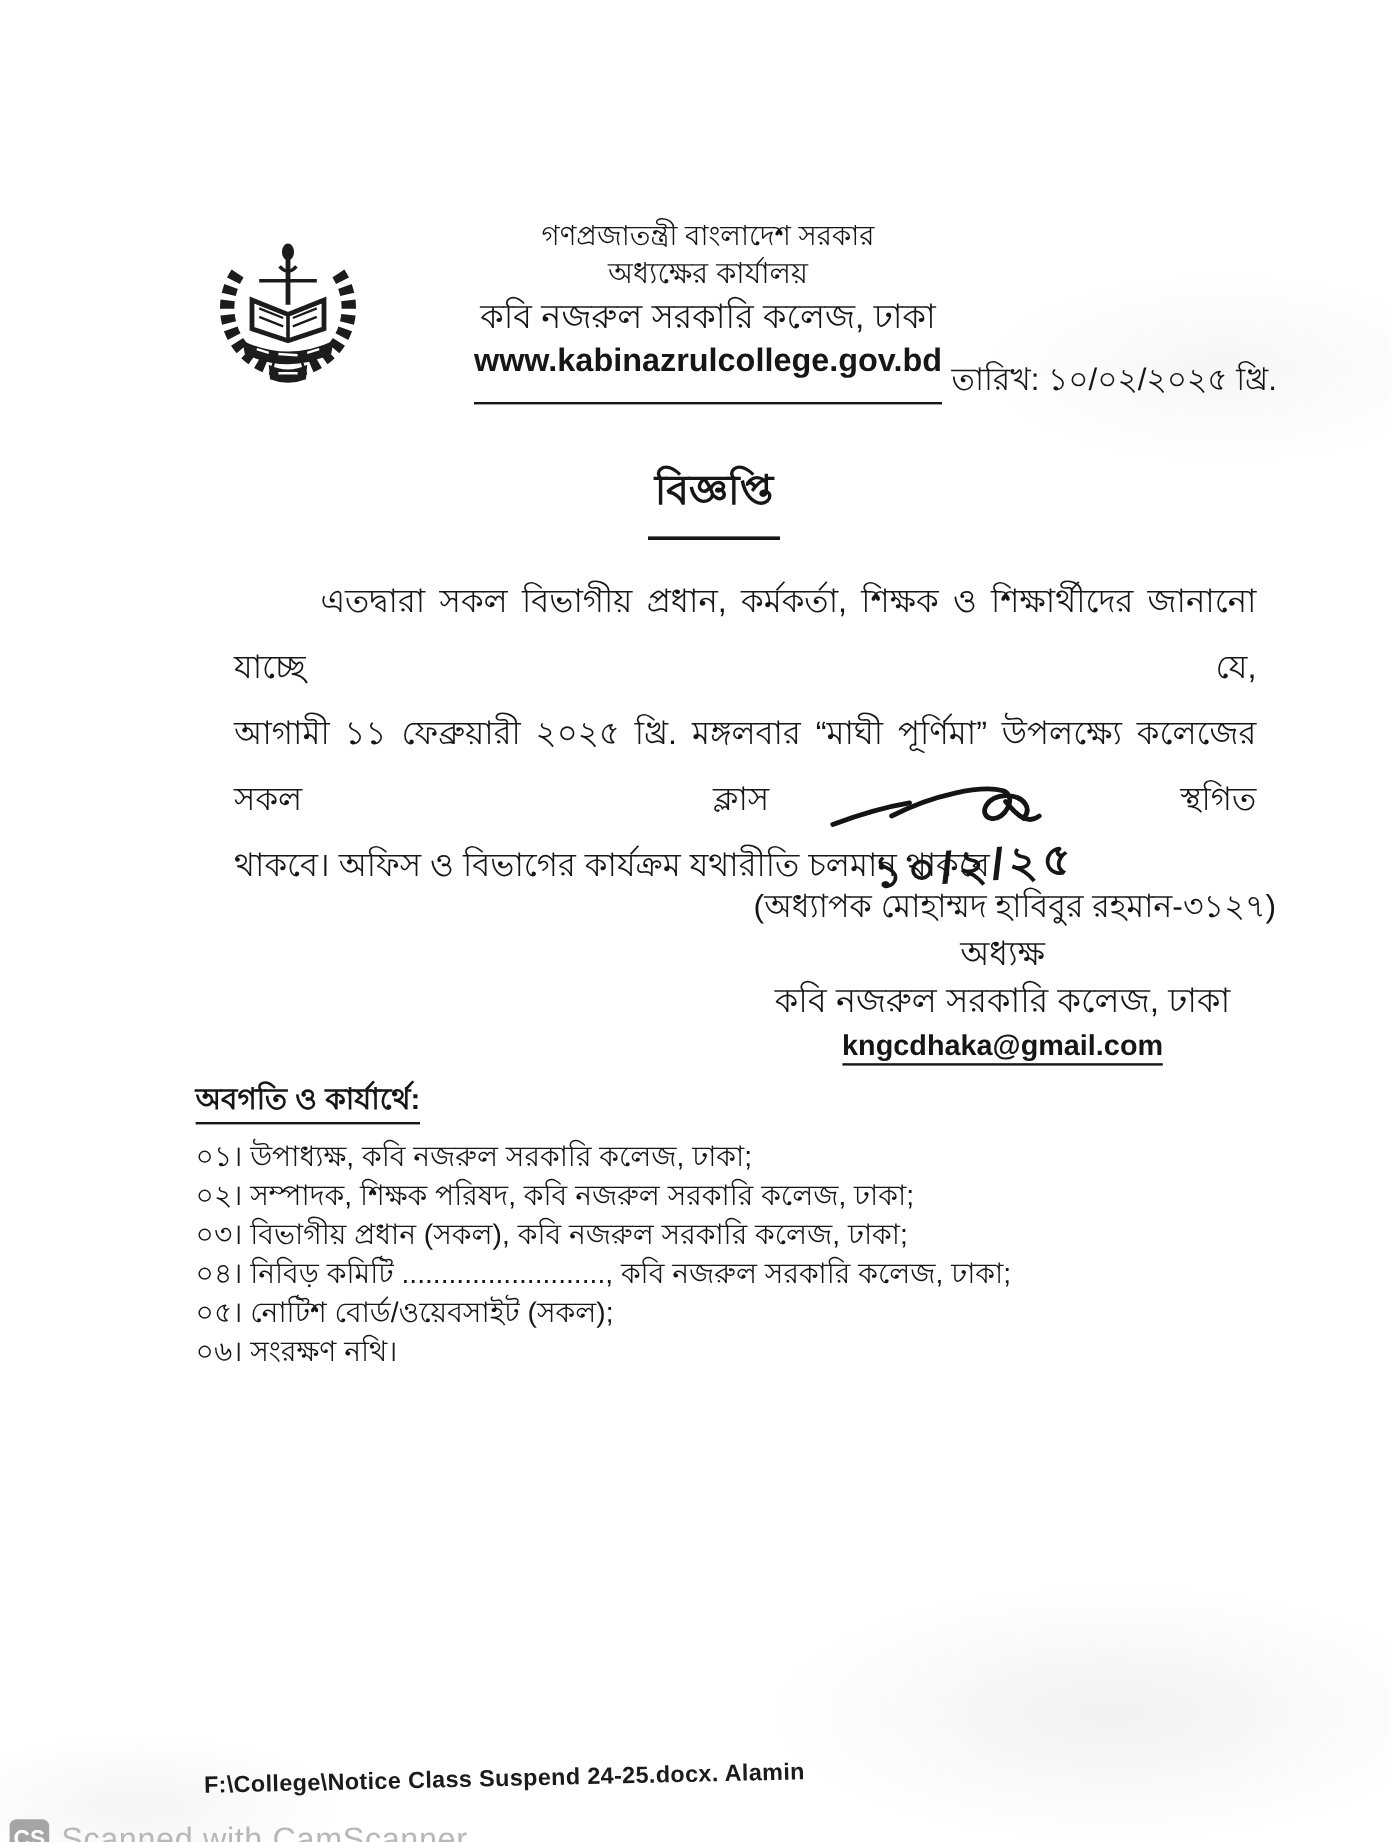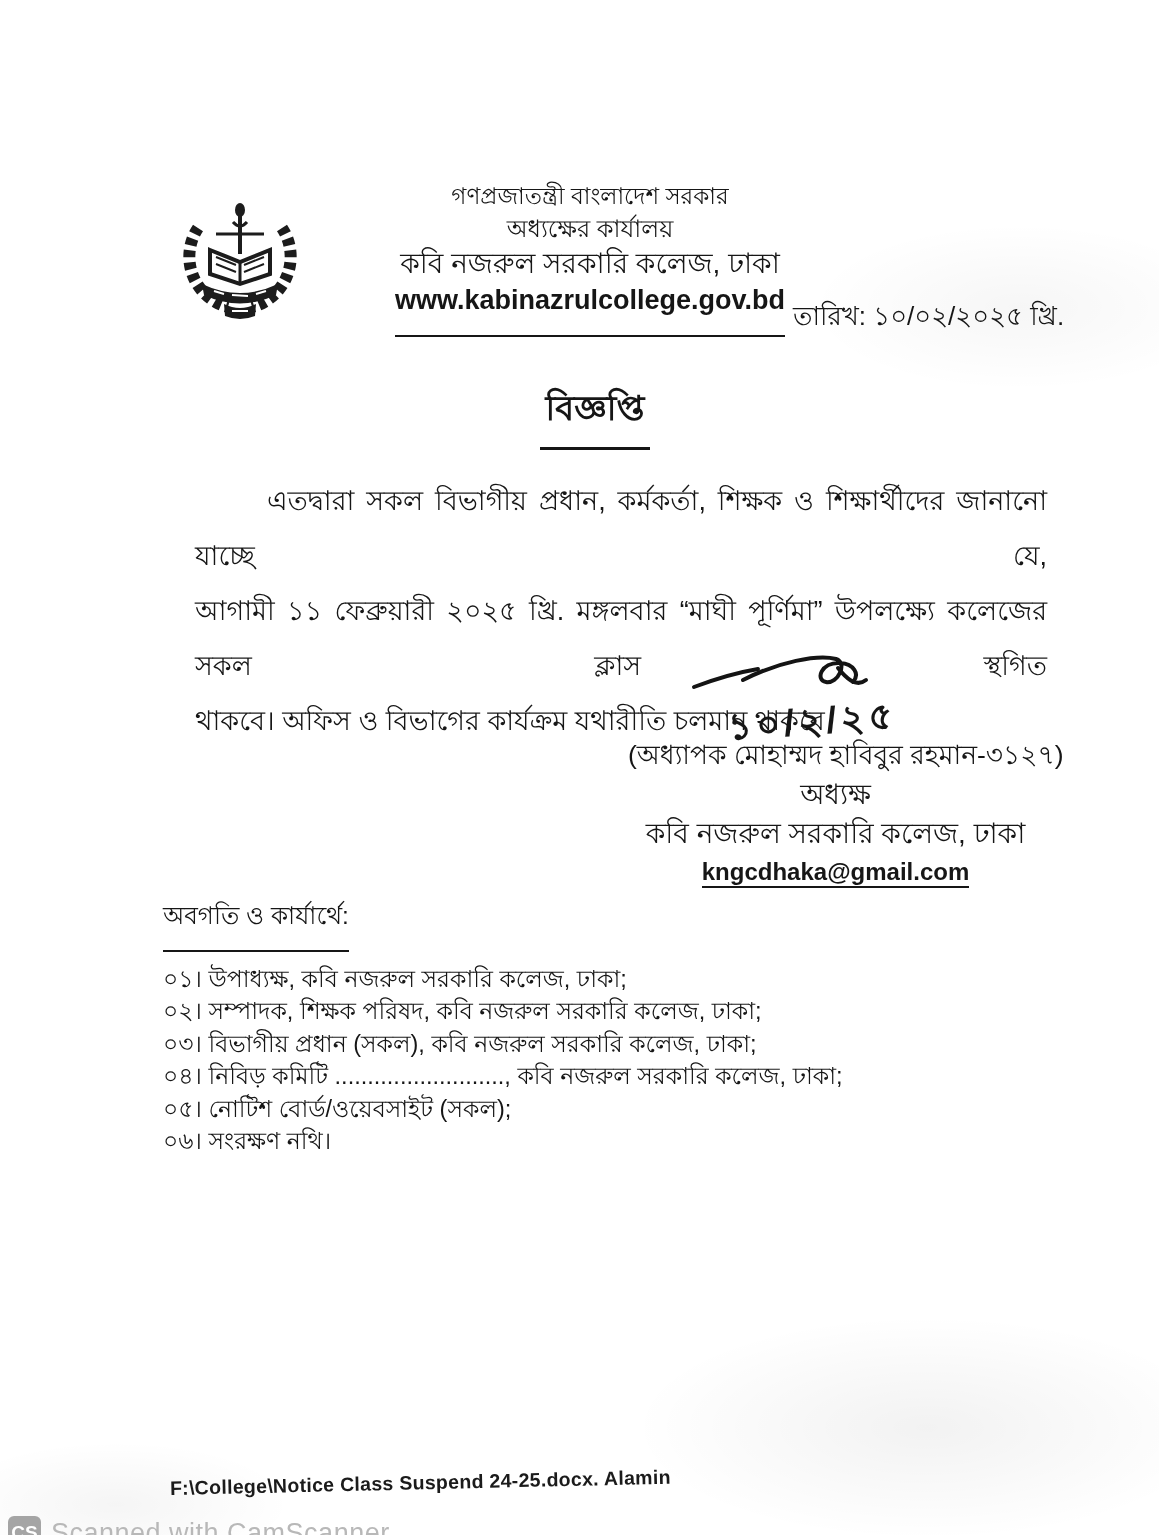--- a/index.html
+++ b/index.html
@@ -46,22 +46,22 @@
              transform:rotate(-4deg);letter-spacing:4px;white-space:nowrap;}
   .sigblock{left:628px;top:740px;width:415px;text-align:center;line-height:1.15;}
   .sig-name{font-size:26.5px;white-space:nowrap;}
   .sig-desig{font-size:28px;margin-top:9px;}
   .sig-college{font-size:28px;margin-top:6px;}
   .sig-email{font-size:24px;font-weight:bold;margin-top:8px;}
   .sig-email span{border-bottom:2.5px solid #161616;padding-bottom:1px;}
 
   
   .dist{left:163px;top:900px;font-size:23.5px;line-height:32.5px;}
-  .dist-head{font-weight:normal;font-size:24.5px;display:inline-block;
-             border-bottom:2px solid #161616;padding-bottom:17px;}
+  .dist-head{font-weight:bold;font-size:24.5px;display:inline-block;
+             border-bottom:2px solid #161616;padding-bottom:1px;}
   .dist-items{margin-top:11px;}
   .dist-items div{white-space:nowrap;}
 
   
   .footer-path{left:170px;top:1477px;font-size:19.5px;font-weight:600;
                color:#1b1b1b;transform:rotate(-1.3deg);transform-origin:left center;
                white-space:nowrap;letter-spacing:0.3px;}
   .watermark{left:8px;top:1516px;display:flex;align-items:center;gap:10px;}
   .cs-badge{width:33px;height:34px;background:#a5a5a5;border-radius:6px;
             color:#ffffff;font-weight:bold;font-size:19px;

